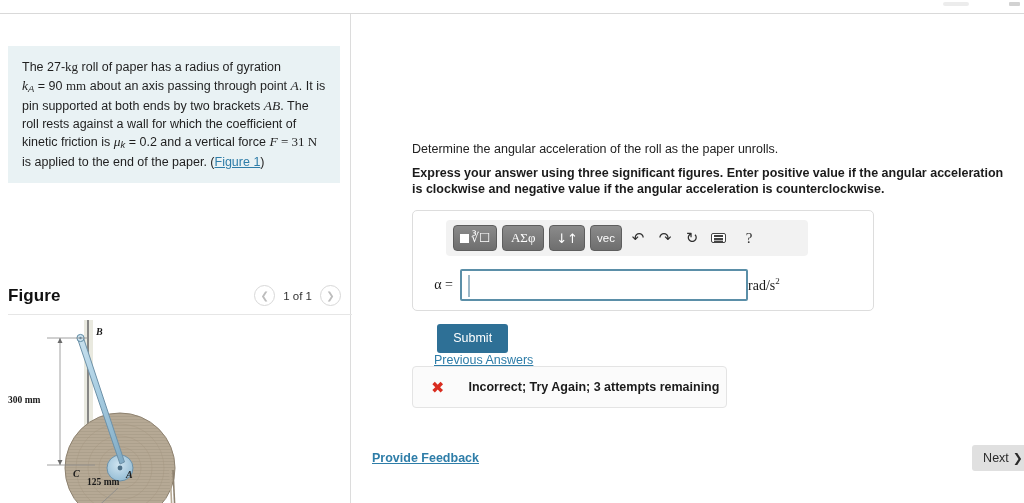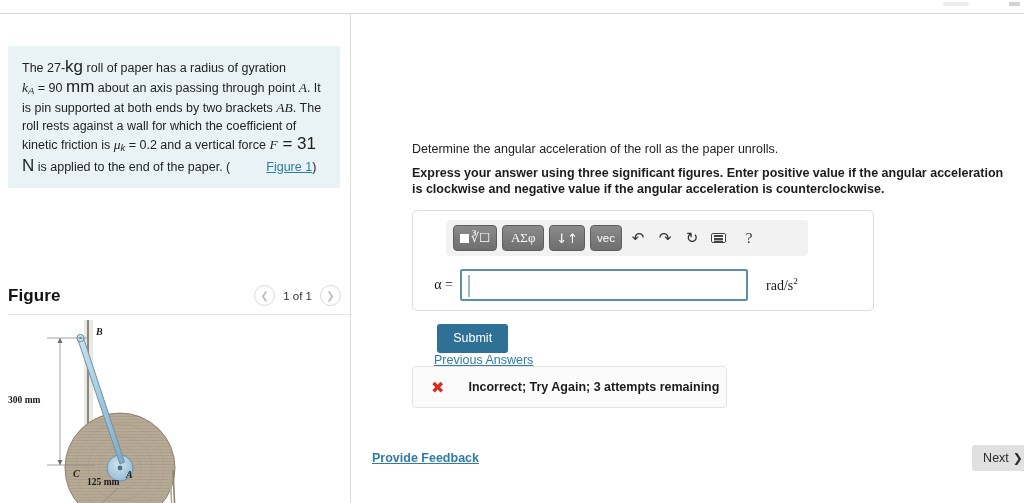--- a/index.html
+++ b/index.html
@@ -39,23 +39,23 @@
   .problem-box {
     position: absolute; left: 8px; top: 32px;
     width: 332px;
     background: #e9f2f4;
     padding: 12px 14px 12px 14px;
     font-size: 12.5px;
     line-height: 17.5px;
     color: #1f1f1f;
   }
   .problem-box .mathit { font-family: "Liberation Serif", serif; font-style: italic; font-size: 13.5px; }
-  .problem-box .mathup { font-family: Liberation Sans, sans-serif; font-size: 17px; }
+  .problem-box .mathup { font-family: Liberation Serif, serif; font-size: 13px; }
   .problem-box .sub { font-size: 9.5px; vertical-align: -0.22em; font-style: italic; }
-  .figlink { color: #2e7da8; margin-left: 36px; }
+  .figlink { color: #2e7da8; }
 
   .figure-head {
     position: absolute; left: 8px; top: 263px;
     width: 333px; height: 37px;
     display: flex; align-items: center;
   }
   .figure-title { font-size: 17px; font-weight: bold; color: #111; letter-spacing: .1px; }
   .figure-nav { margin-left: auto; display: flex; align-items: center; gap: 8px; }
   .circ-btn {
     width: 21px; height: 21px; border-radius: 50%;
@@ -165,21 +165,20 @@
   .caretline {
     position: absolute; left: 6px; top: 4px; width: 2px; height: 22px;
     background: #9cb8c8;
   }
   .answer-input input {
     width: 100%; height: 100%; border: 0; outline: none;
     background: transparent; padding-left: 10px; font-size: 13px;
     font-family: "Liberation Serif", serif; color: #111;
   }
   .unit {
-    padding-left: 18px;
     font-family: "Liberation Serif", serif; font-size: 14px; color: #1b1b1b;
   }
   .unit sup { font-size: 9px; }
 
   .submit-row {
     position: absolute; left: 60px; top: 310px;
     display: flex; align-items: center; flex-direction: column;
   }
   .submit-btn {
     background: #2e7096; color: #ffffff;

